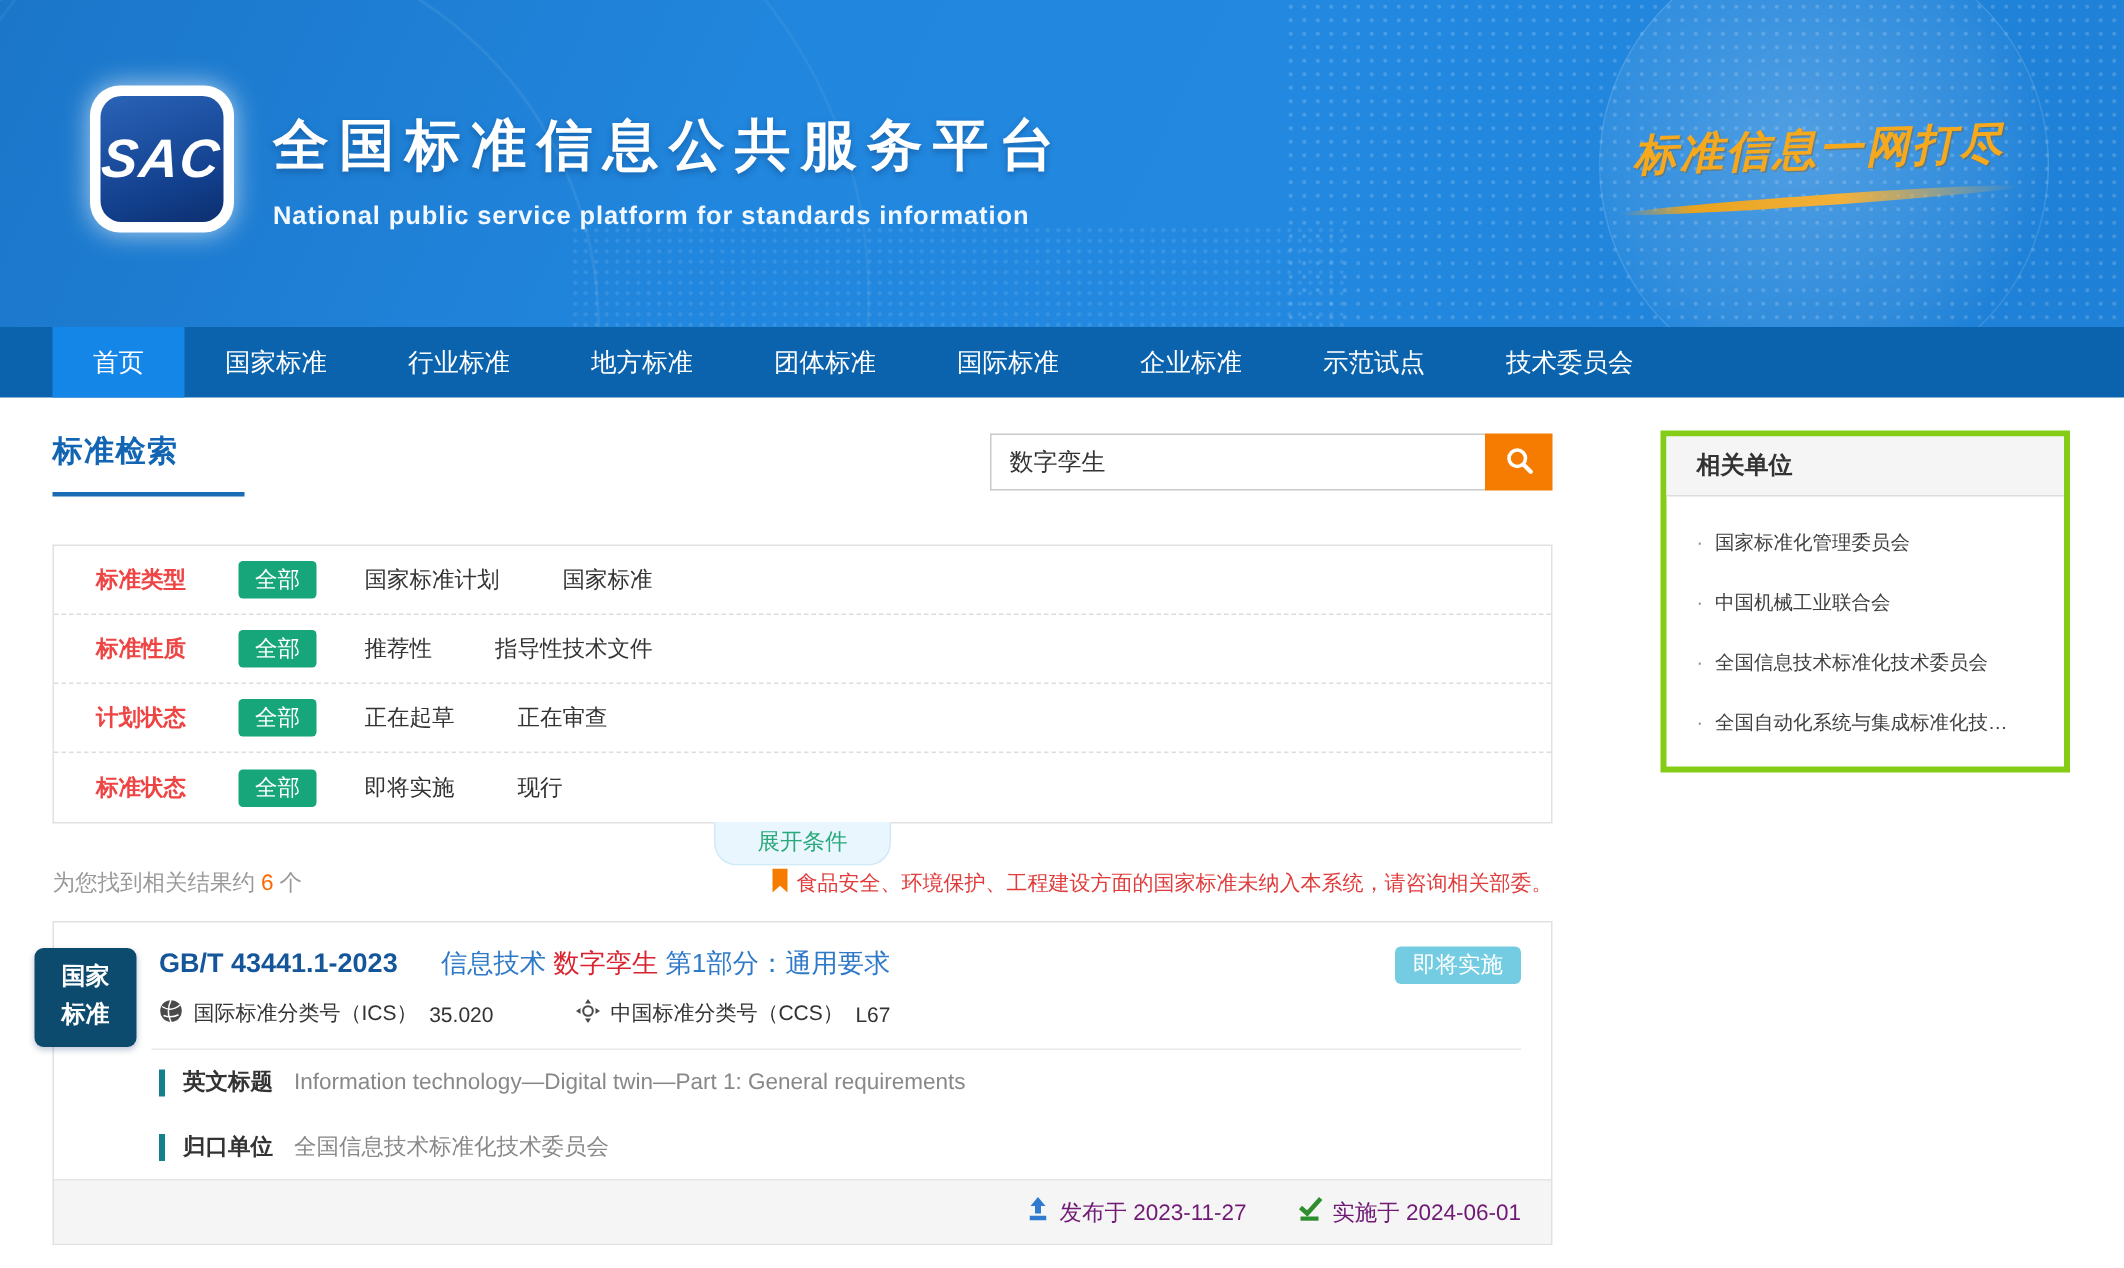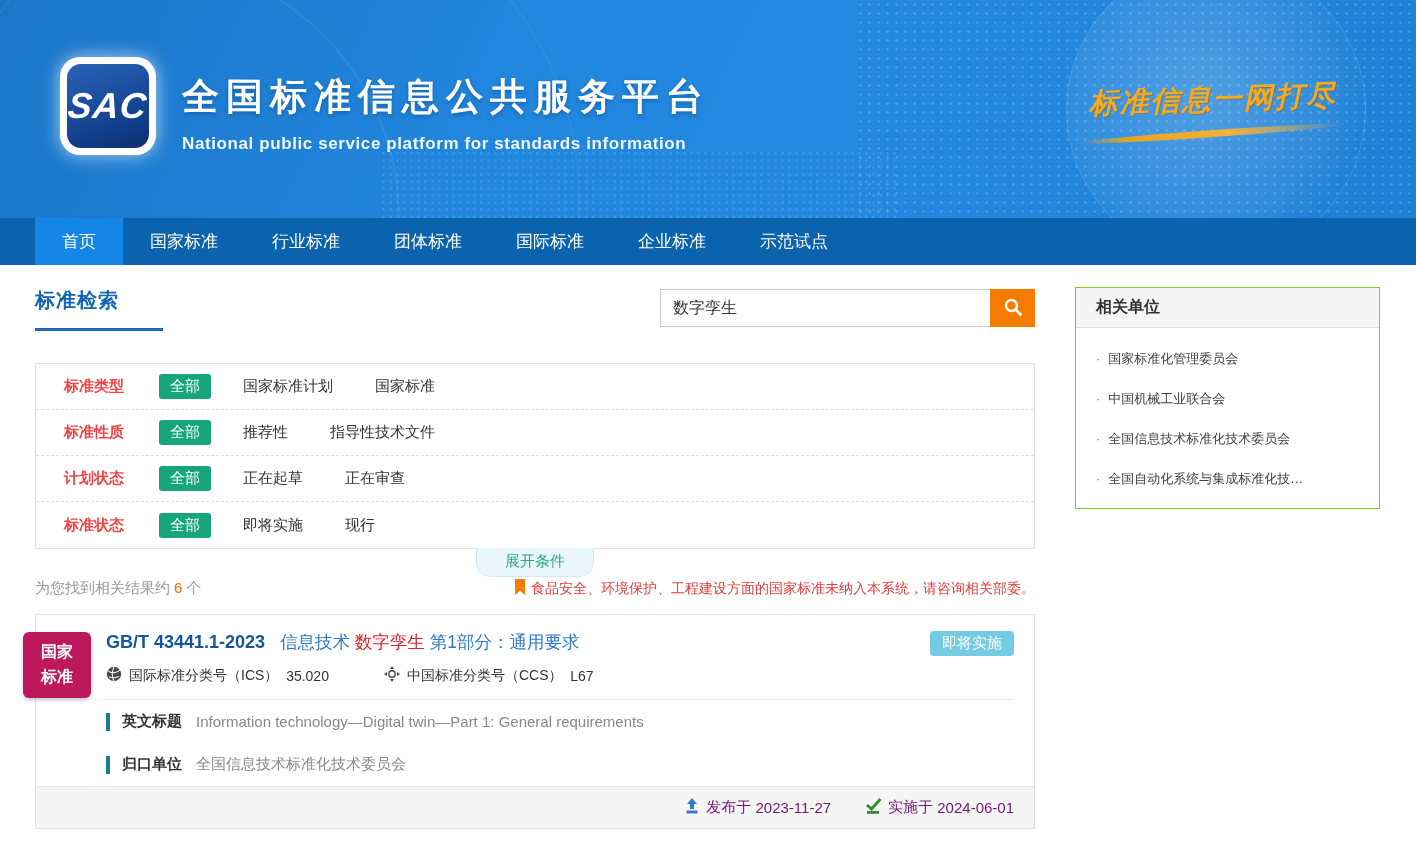--- a/index.html
+++ b/index.html
@@ -65,44 +65,44 @@
 
   
   .meta-row { display:flex; justify-content:space-between; align-items:center; margin-top:2px; }
   .result-count { color:#999; font-size:15px; }
   .result-count .num { color:#f60; margin:0 4px; }
   .notice { display:flex; align-items:center; font-size:14px; color:#e03c3c; }
   .notice svg { margin-right:5px; }
 
   
   .card { position:relative; margin-top:16px; border:1px solid #e1e1e1; }
-  .card-badge { position:absolute; left:-13px; top:17px; width:68px; height:66px; background:#be185d; border-radius:6px;
+  .card-badge { position:absolute; left:-13px; top:17px; width:68px; height:66px; background:#0c4a6e; border-radius:6px;
      color:#fff; font-size:16px; font-weight:bold; display:flex; flex-direction:column; align-items:center; justify-content:center;
      line-height:1.55; box-shadow:0 2px 4px rgba(0,40,90,0.25); }
   .card-head { padding:15px 20px 0 70px; }
   .card-title { font-size:17.5px; cursor:pointer; }
-  .card-title .code { color:#15559a; font-weight:bold; margin-right:10px; font-size:18px; }
+  .card-title .code { color:#15559a; font-weight:bold; margin-right:24px; font-size:18px; }
   .card-title .t-blue { color:#2e79c8; }
   .card-title .t-red { color:#d9232e; }
   .status-badge { position:absolute; right:20px; top:16px; background:#73cce2; color:#fff; font-size:15px; padding:3px 12px; border-radius:4px; }
   .class-row { display:flex; align-items:center; margin-top:12px; padding-bottom:14px; font-size:14px; color:#333; }
   .class-item { display:flex; align-items:center; margin-right:55px; }
   .class-item svg { margin-right:7px; }
   .card-divider { border-top:1px solid #e8e8e8; margin:0 20px 0 65px; }
   .field-row { display:flex; align-items:center; padding:12px 20px 12px 70px; }
   .field-bar { width:4px; height:18px; background:#15808d; margin-right:12px; }
   .field-label { font-size:15px; color:#333; font-weight:bold; margin-right:14px; white-space:nowrap; }
   .field-value { font-size:15px; color:#888; }
   .field-value.link { cursor:pointer; }
   .card-foot { background:#f5f5f5; border-top:1px solid #e5e5e5; padding:11px 20px; display:flex; justify-content:flex-end; gap:34px; }
   .date-item { display:flex; align-items:center; font-size:15px; color:#701a75; }
   .date-item svg { margin-right:6px; }
 
   
-  .side-panel { border:1px solid #84cc16; }
+  .side-panel { border:4px solid #84cc16;margin-left:32px; }
   .side-head { background:#f5f5f5; border-bottom:1px solid #ddd; padding:9px 20px; font-size:16px; font-weight:bold; color:#333; }
   .side-list { list-style:none; padding:6px 0 14px; }
   .side-item { padding:16px 18px 6px 20px; font-size:13px; color:#404040; cursor:pointer; white-space:nowrap; overflow:hidden; }
   .side-item::before { content:"·"; color:#888; margin-right:8px; }
 </style>
 </head>
 <body>
 
 <div class="banner">
   <div class="deco-circle1"></div>
@@ -125,24 +125,26 @@
   <div class="slogan-wrap">
     <div class="slogan">标准信息一网打尽</div>
     <div class="slogan-swoosh"></div>
   </div>
 </div>
 
 <div class="nav">
   <div class="nav-item active">首页</div>
   <div class="nav-item">国家标准</div>
   <div class="nav-item">行业标准</div>
+  <div class="nav-item">地方标准</div>
   <div class="nav-item">团体标准</div>
   <div class="nav-item">国际标准</div>
   <div class="nav-item">企业标准</div>
   <div class="nav-item">示范试点</div>
+  <div class="nav-item">技术委员会</div>
 </div>
 
 <div class="content">
   <div class="main-col">
 
     <div class="search-row">
       <div class="section-tab">
         <span>标准检索</span>
       </div>
       <div class="search-box">

